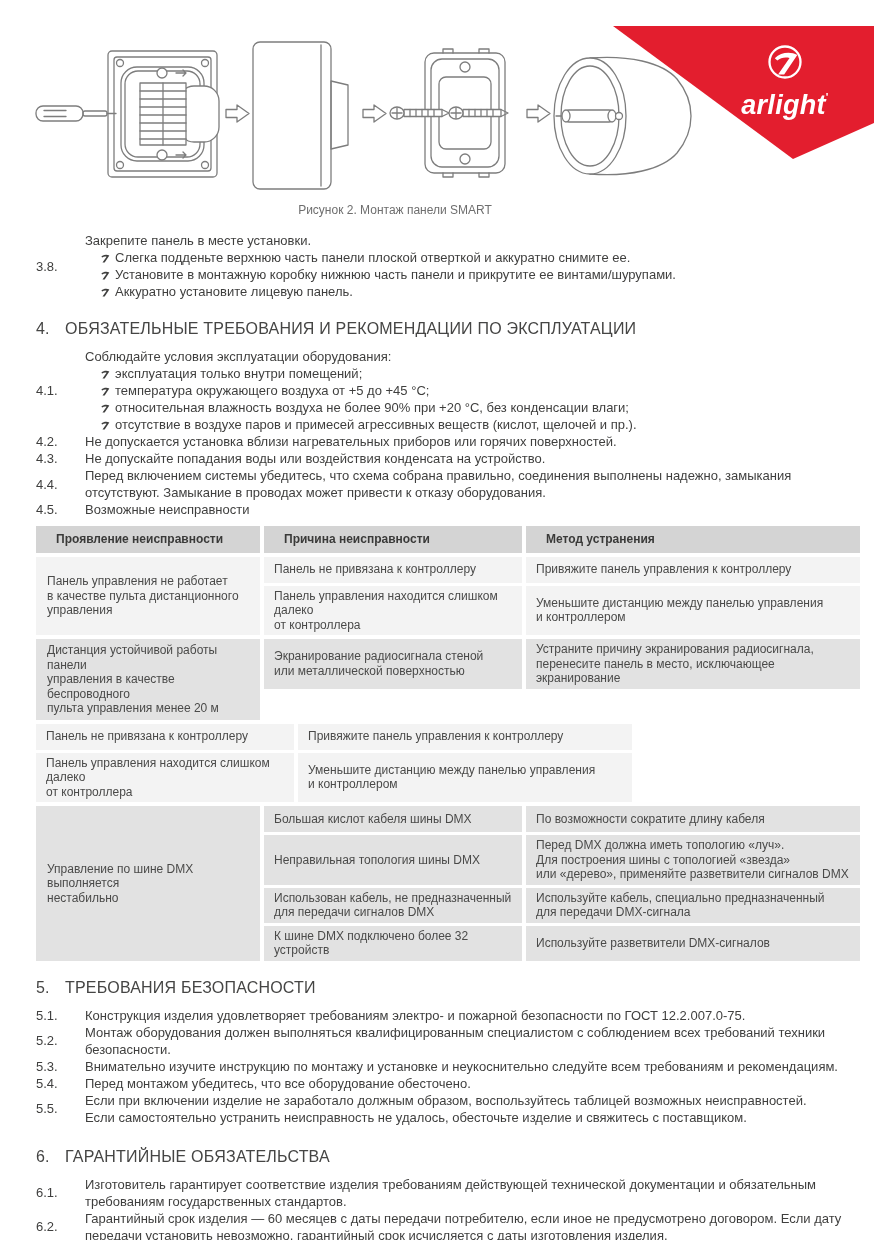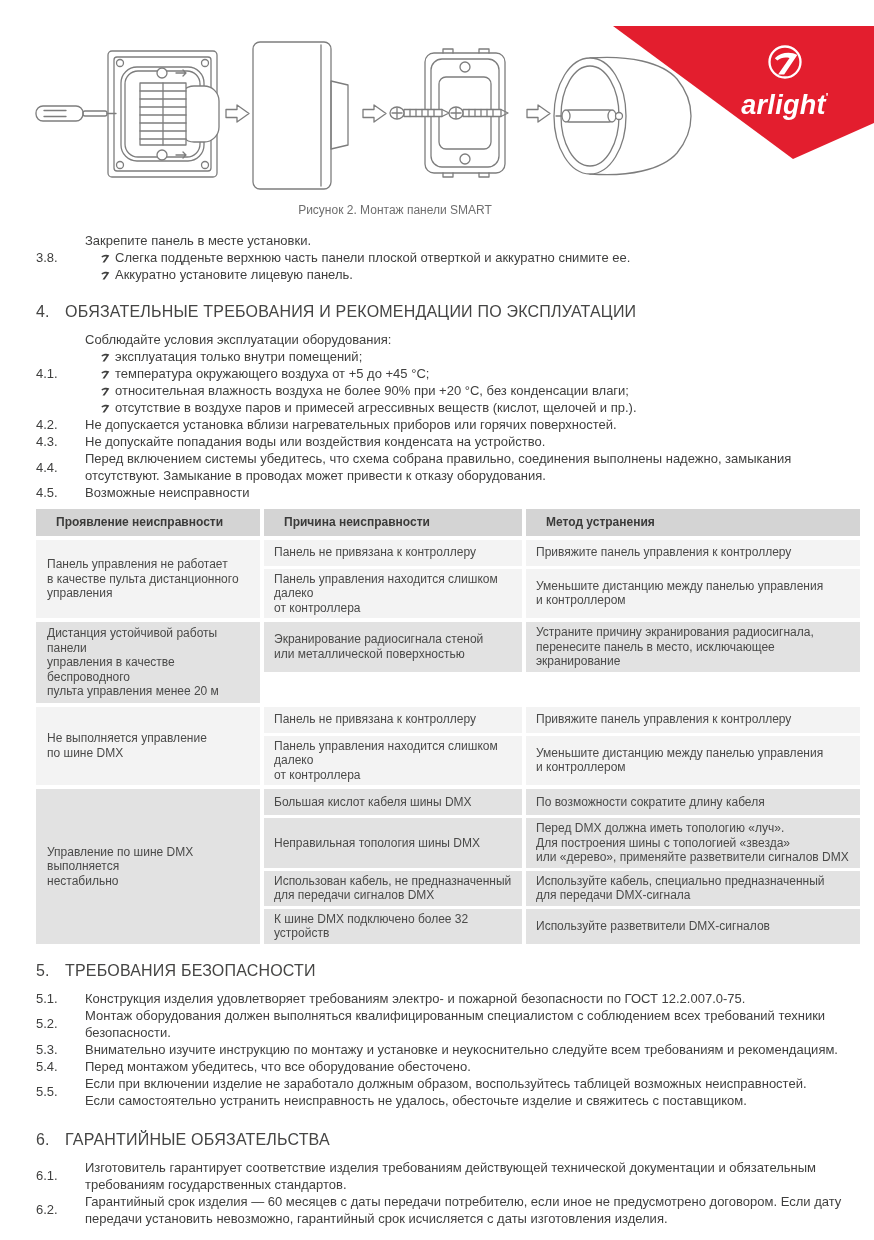--- a/index.html
+++ b/index.html
@@ -172,20 +172,26 @@
         <div class="bullet">
           <svg class="bicon" width="10" height="11" viewBox="0 0 12 12">
               <path fill="#3f3f3e" d="M1.6 3.9 C4.2 1.3 8.3 0.9 11.2 2.5 L5.6 10.8 L3.0 10.8 L7.9 3.8 C6.0 3.3 4.1 3.7 2.7 4.9 Z"></path>
             </svg>
           <span>Слегка подденьте верхнюю часть панели плоской отверткой и аккуратно снимите ее.</span>
         </div>
         <div class="bullet">
           <svg class="bicon" width="10" height="11" viewBox="0 0 12 12">
               <path fill="#3f3f3e" d="M1.6 3.9 C4.2 1.3 8.3 0.9 11.2 2.5 L5.6 10.8 L3.0 10.8 L7.9 3.8 C6.0 3.3 4.1 3.7 2.7 4.9 Z"></path>
             </svg>
+          <span>Установите в монтажную коробку нижнюю часть панели и прикрутите ее винтами/шурупами.</span>
+        </div>
+        <div class="bullet">
+          <svg class="bicon" width="10" height="11" viewBox="0 0 12 12">
+              <path fill="#3f3f3e" d="M1.6 3.9 C4.2 1.3 8.3 0.9 11.2 2.5 L5.6 10.8 L3.0 10.8 L7.9 3.8 C6.0 3.3 4.1 3.7 2.7 4.9 Z"></path>
+            </svg>
           <span>Аккуратно установите лицевую панель.</span>
         </div>
       </div>
     </div>
 
     <div class="sec-head">
       <span class="num">4.</span>
       <span>ОБЯЗАТЕЛЬНЫЕ ТРЕБОВАНИЯ И РЕКОМЕНДАЦИИ ПО ЭКСПЛУАТАЦИИ</span>
     </div>
 
@@ -280,22 +286,20 @@
           <div class="fcell">Экранирование радиосигнала стеной
 или металлической поверхностью</div>
           <div class="fcell">Устраните причину экранирования радиосигнала,
 перенесите панель в место, исключающее
 экранирование</div>
         </div>
       </div>
     </div>
 
     <div class="fgroup g-light">
-      <div class="fg-symptom">Не выполняется управление
-по шине DMX</div>
       <div class="frows">
         <div class="frow">
           <div class="fcell">Панель не привязана к контроллеру</div>
           <div class="fcell">Привяжите панель управления к контроллеру</div>
         </div>
         <div class="frow">
           <div class="fcell">Панель управления находится слишком далеко
 от контроллера</div>
           <div class="fcell">Уменьшите дистанцию между панелью управления
 и контроллером</div>

